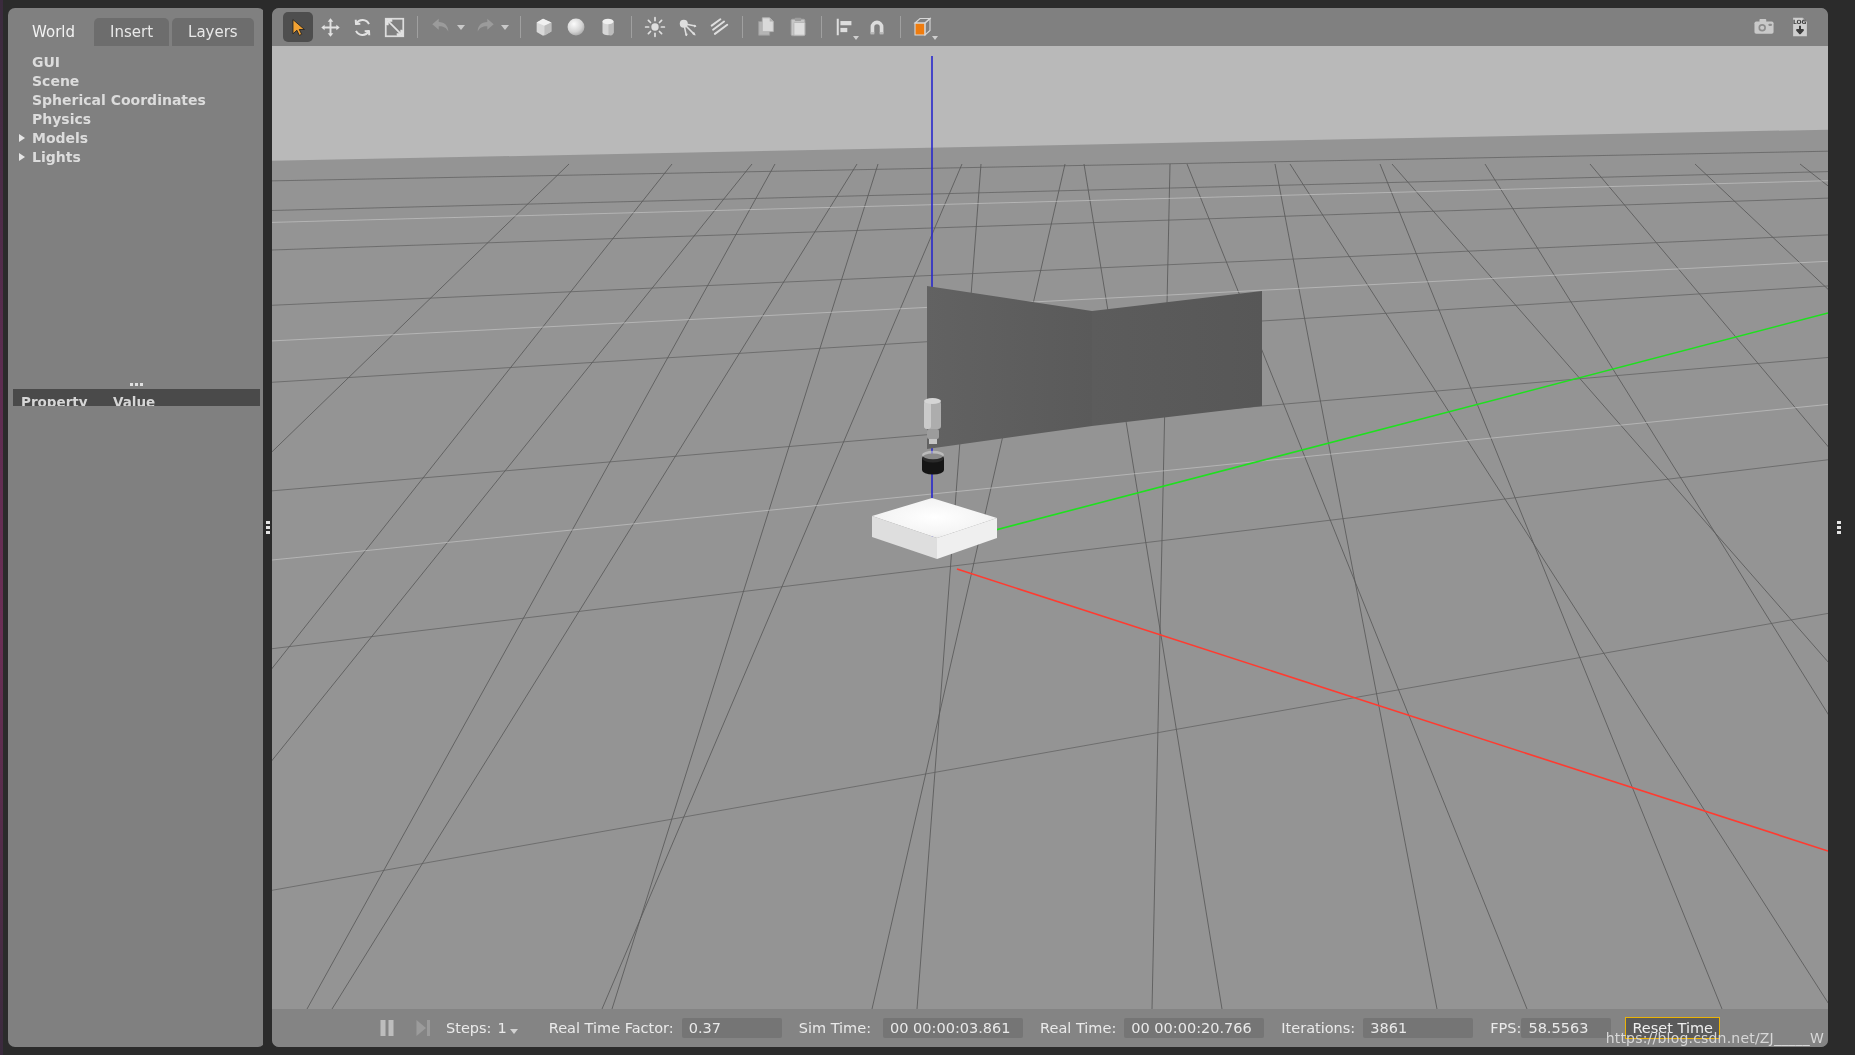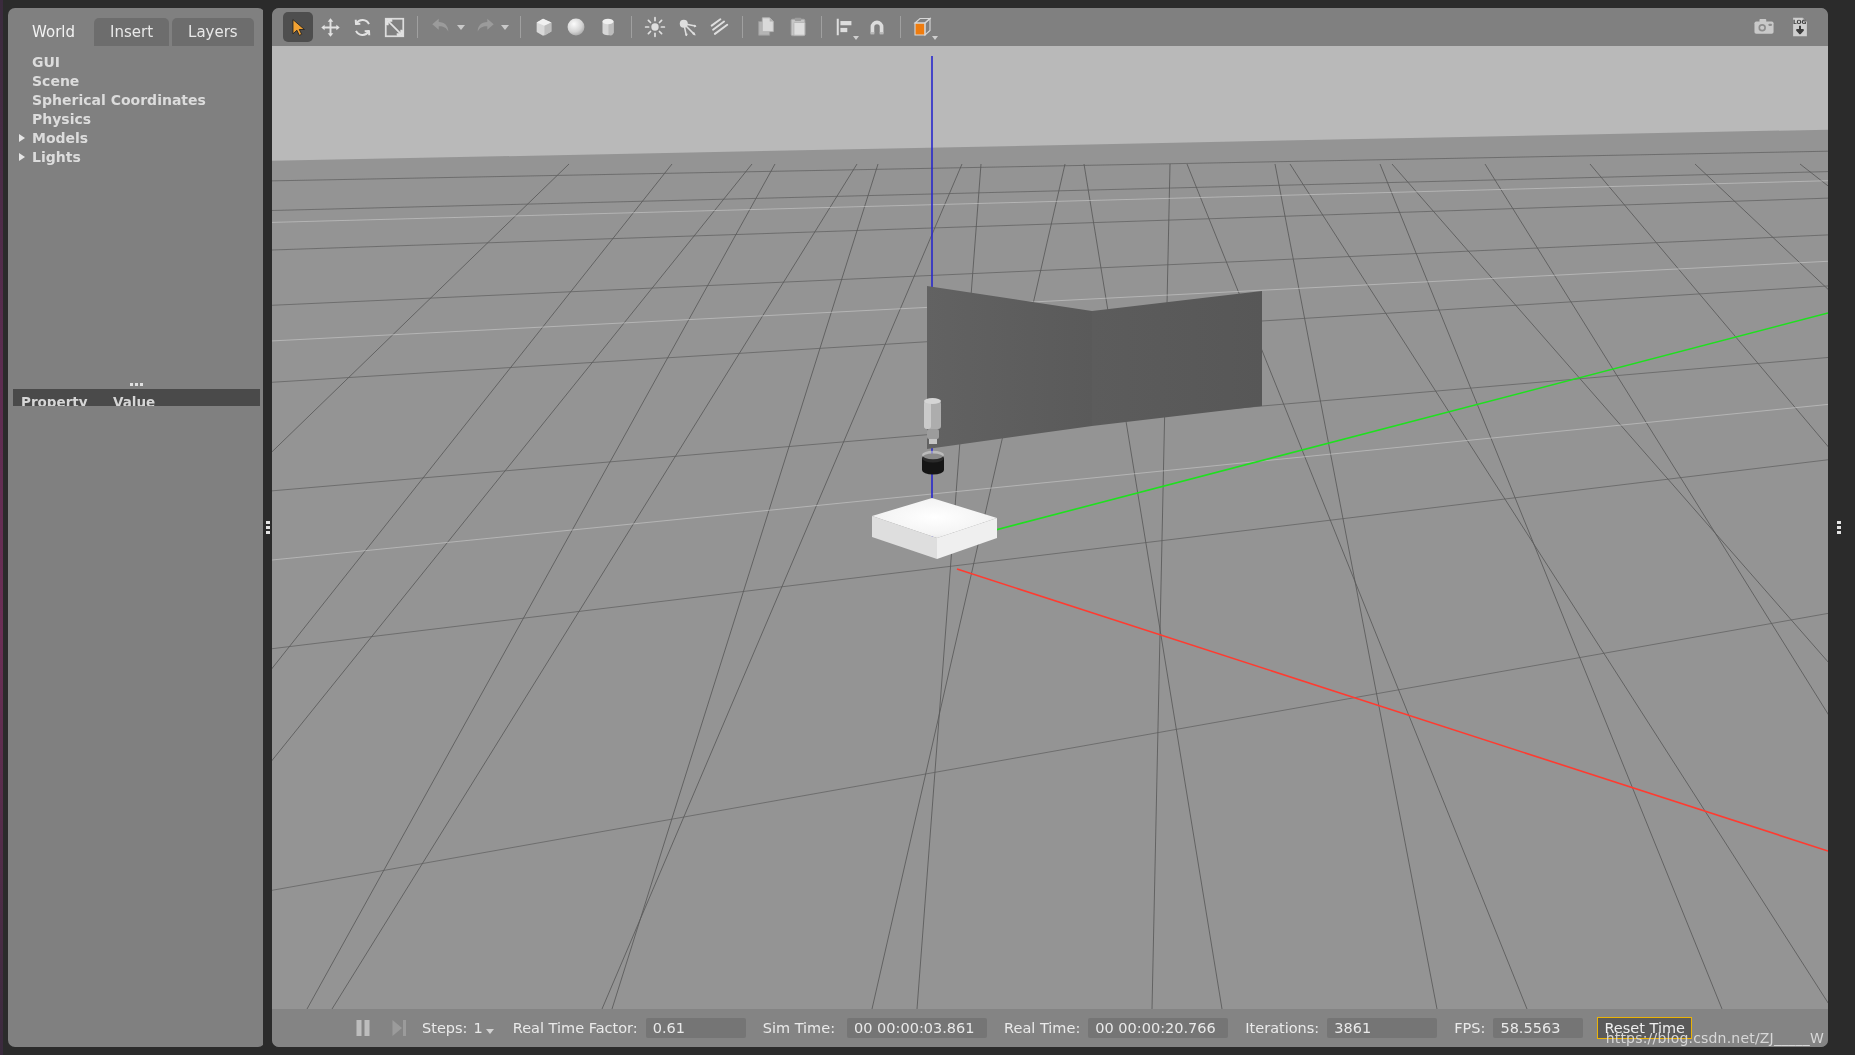--- a/index.html
+++ b/index.html
@@ -170,21 +170,21 @@
     transform-origin: 0 0;
   }
   .grid-svg { position: absolute; left: 0; top: 0; width: 100%; height: 100%; }
 
   
   .statusbar {
     position: absolute; left: 0; bottom: 0;
     width: 100%; height: 38px;
     background: #848484;
     display: flex; align-items: center;
-    padding-left: 76px;
+    padding-left: 100px;
     border-bottom-left-radius: 7px; border-bottom-right-radius: 7px;
     gap: 0px;
   }
   .sb-icon { display: flex; align-items: center; justify-content: center; cursor: default; }
   .sb-label {
     font-size: 14.5px; color: #eaeaea; white-space: nowrap;
   }
   .sb-field {
     background: #757575; color: #e9e9e9;
     font-size: 14.5px; height: 20px;
@@ -586,34 +586,34 @@
         <svg width="16" height="18" viewBox="0 0 16 18" fill="#9b9b9b">
           <polygon points="1.5,1 11,9 1.5,17"></polygon>
           <rect x="12" y="1" width="3" height="16"></rect>
         </svg>
       </div>
 
       <span class="sb-label" style="margin-left:8px">Steps:</span>
       <span class="sb-label" style="margin-left:6px">1</span>
       <span class="steps-caret"></span>
 
-      <span class="sb-label" style="margin-left:16px">Real Time Factor:</span>
-      <span class="sb-field" style="margin-left:8px;width:100px">0.61</span>
+      <span class="sb-label" style="margin-left:28px">Real Time Factor:</span>
+      <span class="sb-field" style="margin-left:8px;width:100px">0.37</span>
 
       <span class="sb-label" style="margin-left:17px">Sim Time:</span>
       <span class="sb-field" style="margin-left:12px;width:140px">00 00:00:03.861</span>
 
       <span class="sb-label" style="margin-left:17px">Real Time:</span>
       <span class="sb-field" style="margin-left:8px;width:140px">00 00:00:20.766</span>
 
       <span class="sb-label" style="margin-left:17px">Iterations:</span>
       <span class="sb-field" style="margin-left:8px;width:110px">3861</span>
 
       <span class="sb-label" style="margin-left:17px">FPS:</span>
-      <span class="sb-field" style="margin-left:8px;width:90px">58.5563</span>
+      <span class="sb-field" style="margin-left:0;width:90px">58.5563</span>
 
       <span class="sb-btn" style="margin-left:14px">Reset Time</span>
 
       <span class="watermark">https://blog.csdn.net/ZJ_____W</span>
     </div>
 
   </div>
 </div>
 
 </body></html>

